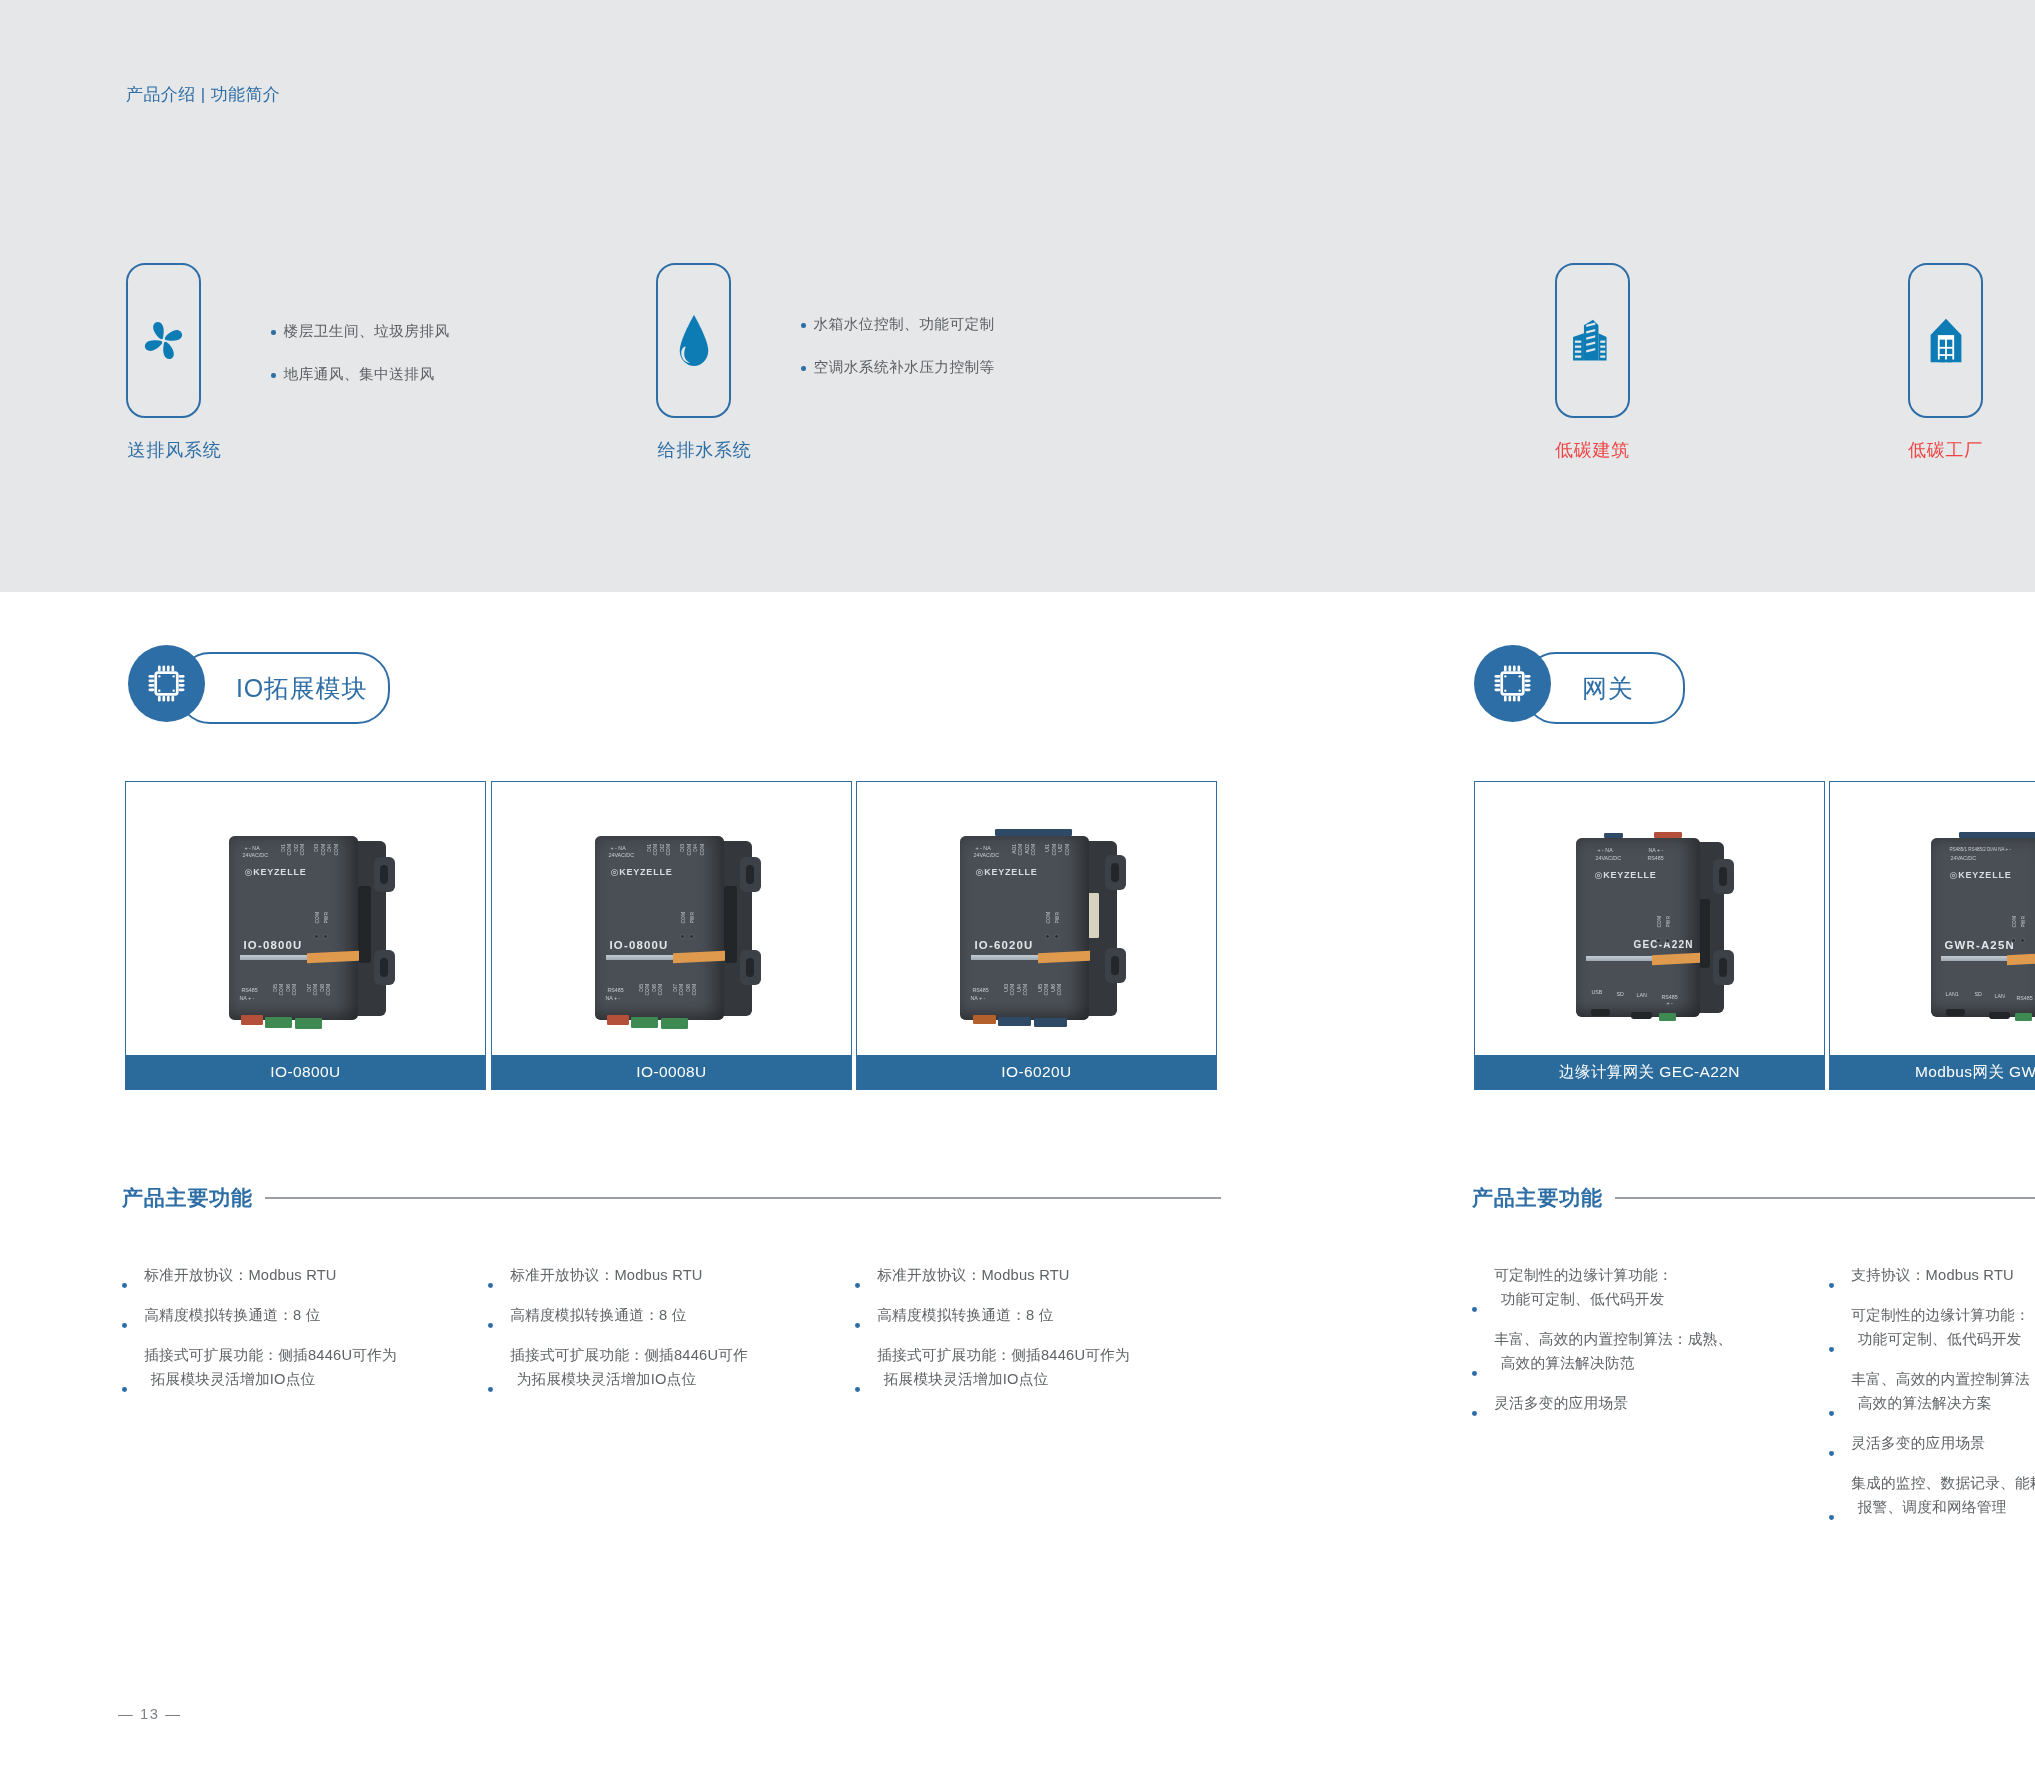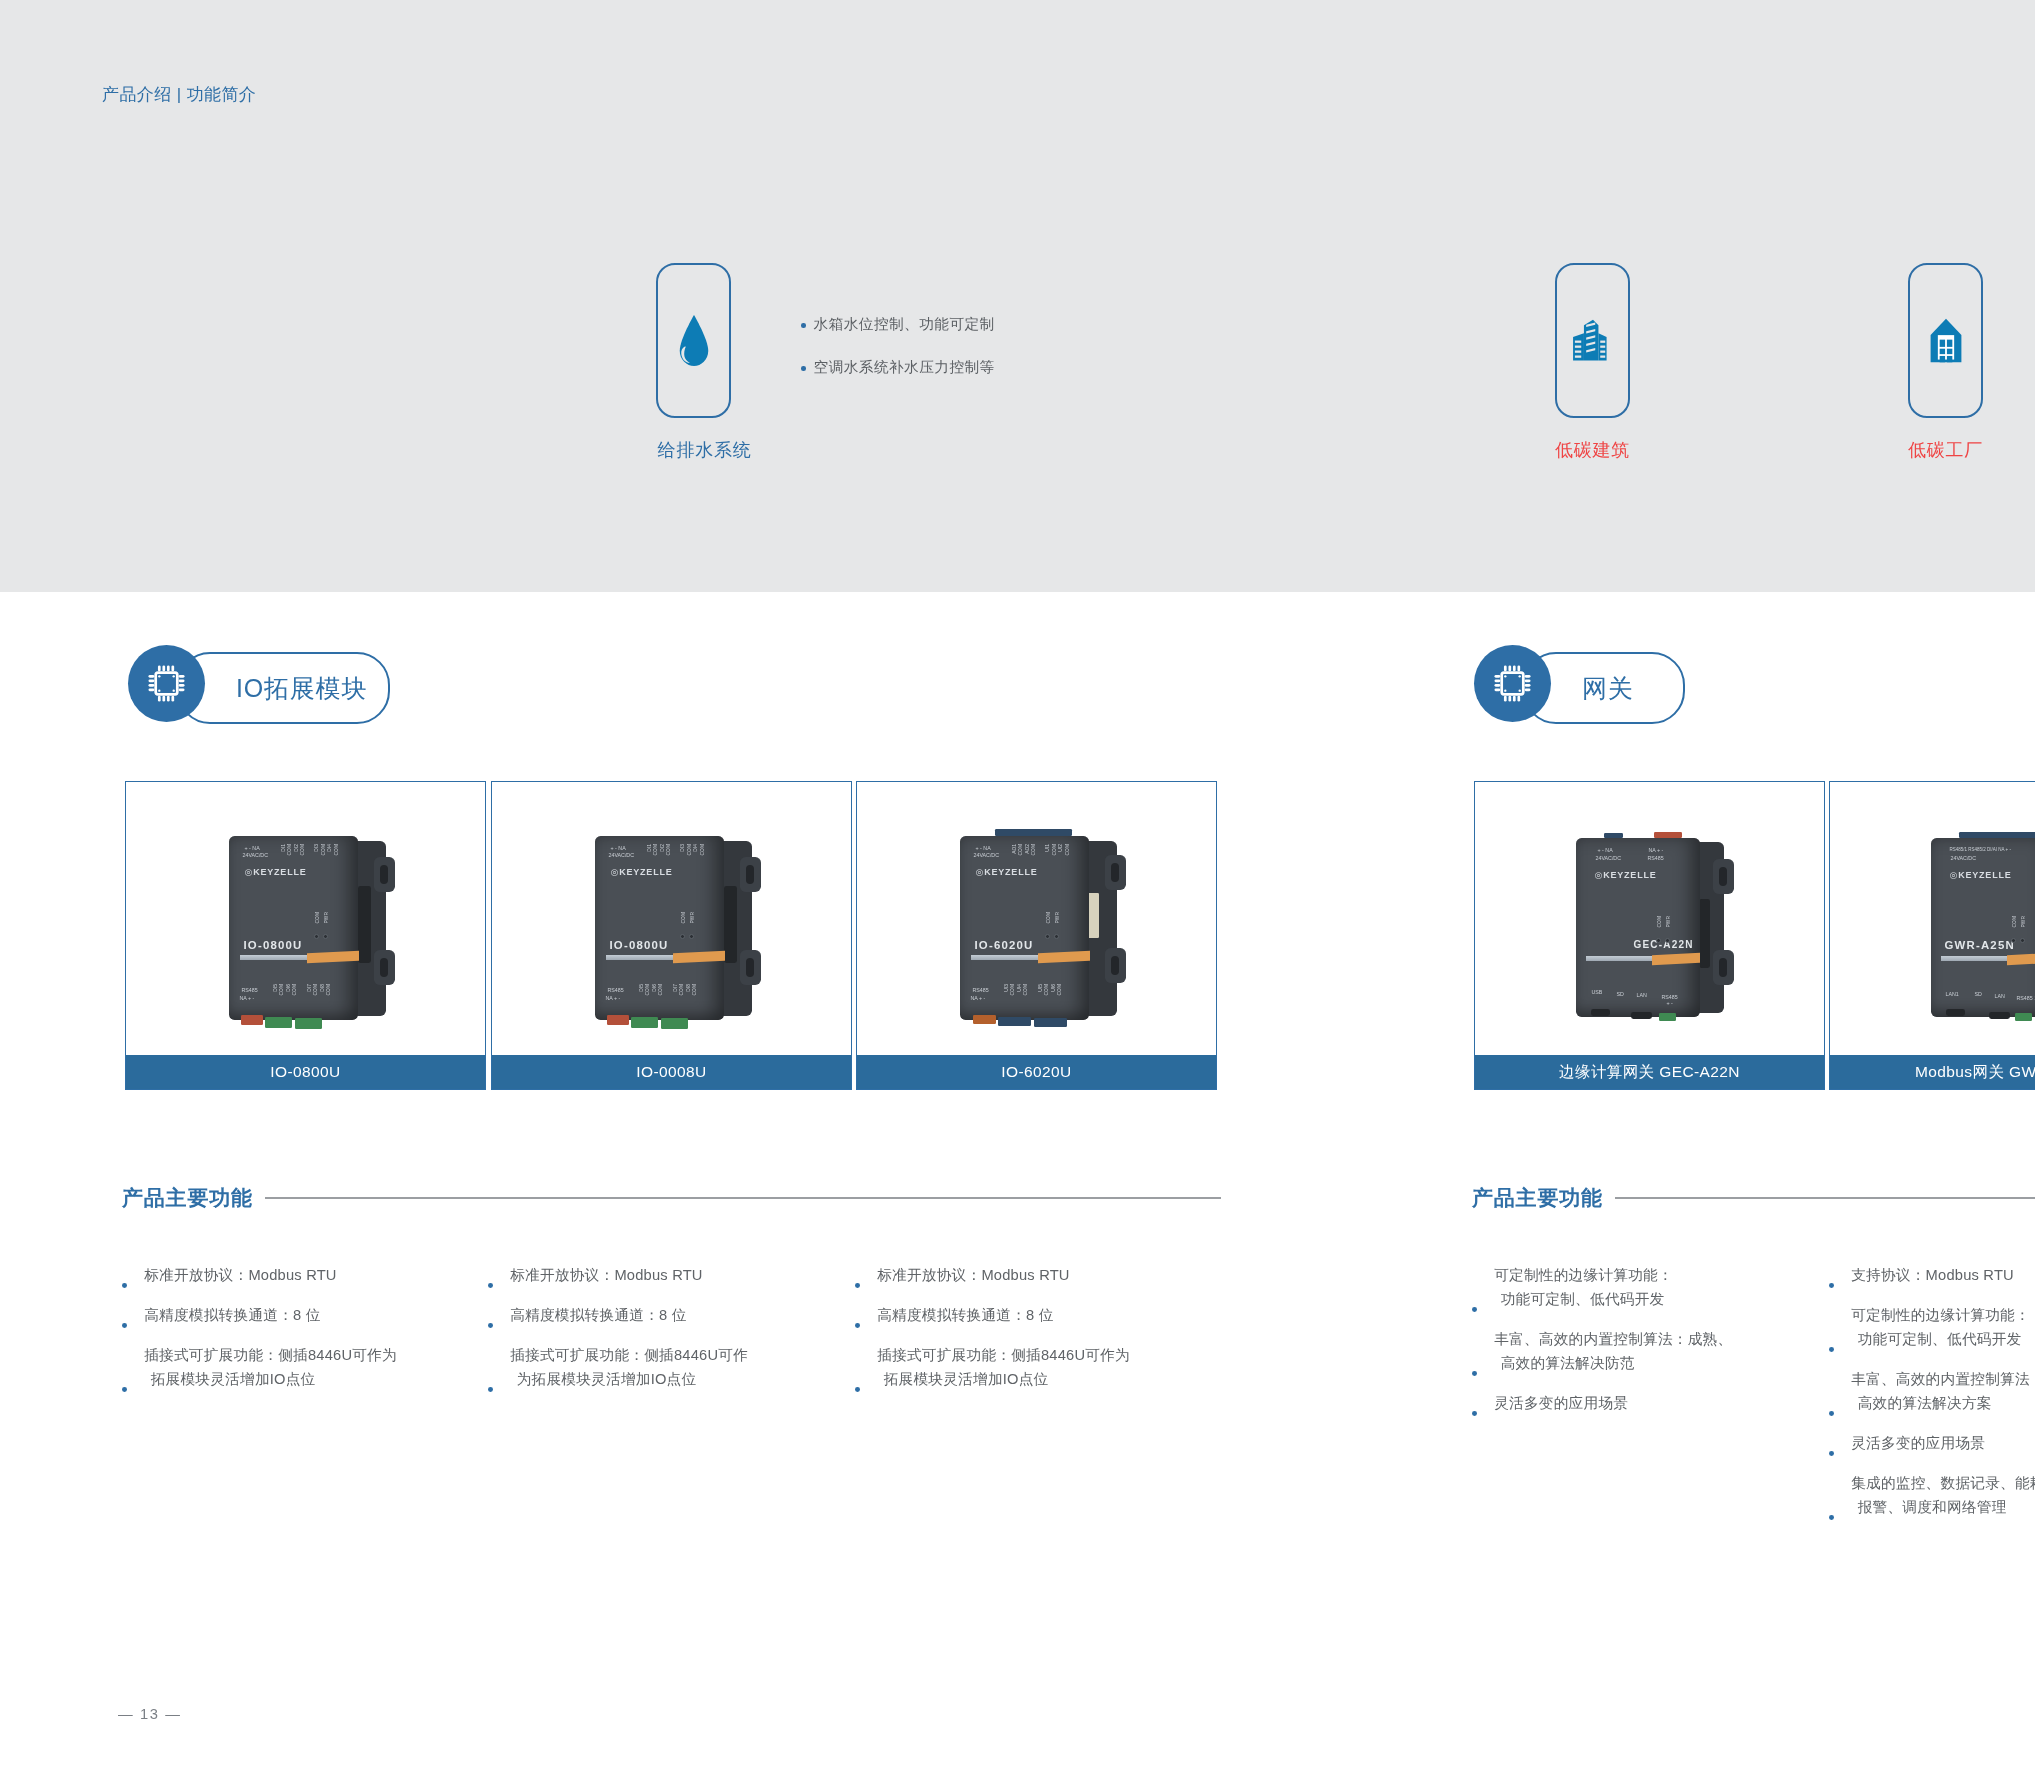--- a/index.html
+++ b/index.html
@@ -16,21 +16,21 @@
     position: absolute; left: 0; top: 0; width: 2622px; height: 592px;
     background: #e6e7e8;
   }
 
   
   .runhead {
     position: absolute; top: 83px;
     font-size: 17px; color: #2e6ea6; letter-spacing: 0.4px;
     font-weight: 400; white-space: nowrap;
   }
-  .runhead.left  { left: 102px; }
+  .runhead.left  { left: 126px; }
 
   
   .app-block { position: absolute; }
   .icon-frame {
     position: absolute;
     border: 2px solid #2e6ea6;
     border-radius: 19px;
     background: transparent;
     display: flex; align-items: center; justify-content: center;
   }
@@ -166,20 +166,43 @@
 </style>
 </head>
 <body>
 
 <div class="page">
 
   <div class="gray-band"></div>
 
   <div class="runhead left">产品介绍 | 功能简介</div>
 
+  <div class="app-block" style="left:126px; top:263px; width:488px; height:236px;">
+    <div class="icon-frame" style="left:0; top:0; width:75px; height:155px;">
+      <svg width="49" height="49" viewBox="0 0 100 100">
+        <g fill="#0d7cb5">
+          <path d="M46 46 C40 40 34 22 40 14 C46 6 58 10 58 22 C58 32 52 42 50 46 Z" transform="rotate(-18 50 50)"></path>
+          <path d="M54 46 C60 40 78 34 86 40 C94 46 90 58 78 58 C68 58 58 52 54 50 Z" transform="rotate(-18 50 50)"></path>
+          <path d="M54 54 C60 60 66 78 60 86 C54 94 42 90 42 78 C42 68 48 58 50 54 Z" transform="rotate(-18 50 50)"></path>
+          <path d="M46 54 C40 60 22 66 14 60 C6 54 10 42 22 42 C32 42 42 48 46 50 Z" transform="rotate(-18 50 50)"></path>
+        </g>
+      </svg>
+    </div>
+    <div class="app-bullets" style="left:145px; top:59px;">
+      <div class="row">
+        <span class="dot"></span>
+        <span>楼层卫生间、垃圾房排风</span>
+      </div>
+      <div class="row">
+        <span class="dot"></span>
+        <span>地库通风、集中送排风</span>
+      </div>
+    </div>
+    <div class="app-caption" style="left:1.6px; top:175px;">送排风系统</div>
+  </div>
 
   <div class="app-block" style="left:656px; top:263px; width:529px; height:236px;">
     <div class="icon-frame" style="left:0; top:0; width:75px; height:155px;">
       <svg width="44" height="56" viewBox="0 0 80 110">
         <path d="M40 4 C40 4 68 52 68 74 C68 92 54 104 40 104 C26 104 12 92 12 74 C12 52 40 4 40 4 Z" fill="#0d7cb5"></path>
         <path d="M24 66 C18 80 20 92 32 98 C22 98 14 88 15 76 C16 70 20 66 24 66 Z" fill="#e6e7e8"></path>
       </svg>
     </div>
     <div class="app-bullets" style="left:145px; top:52px;">
       <div class="row">

